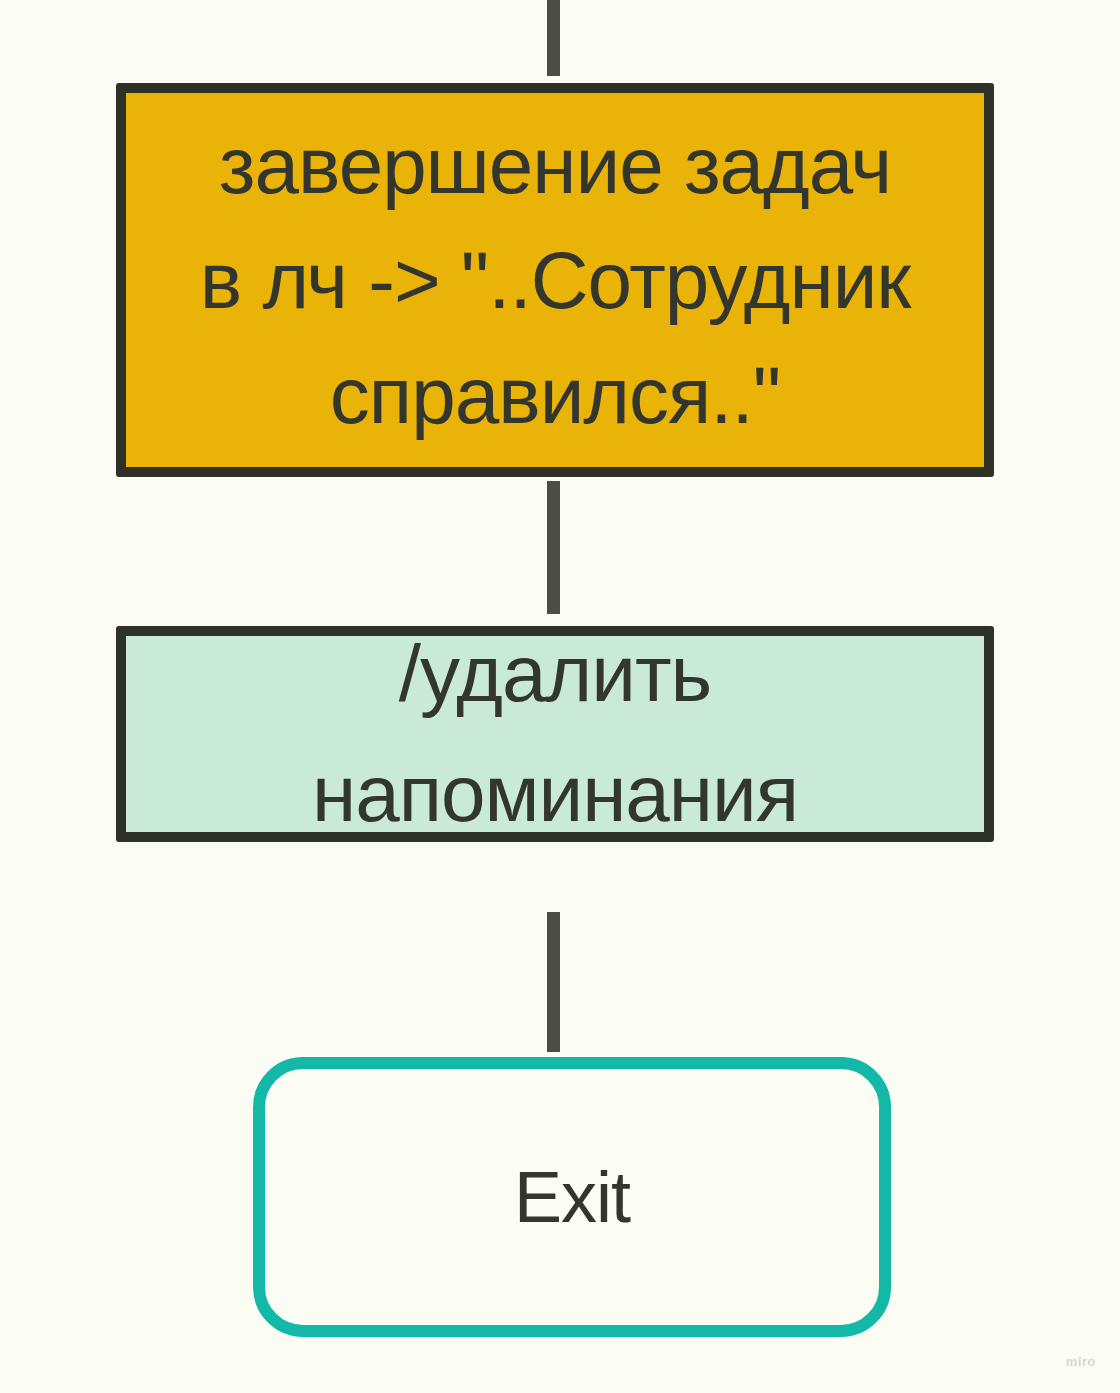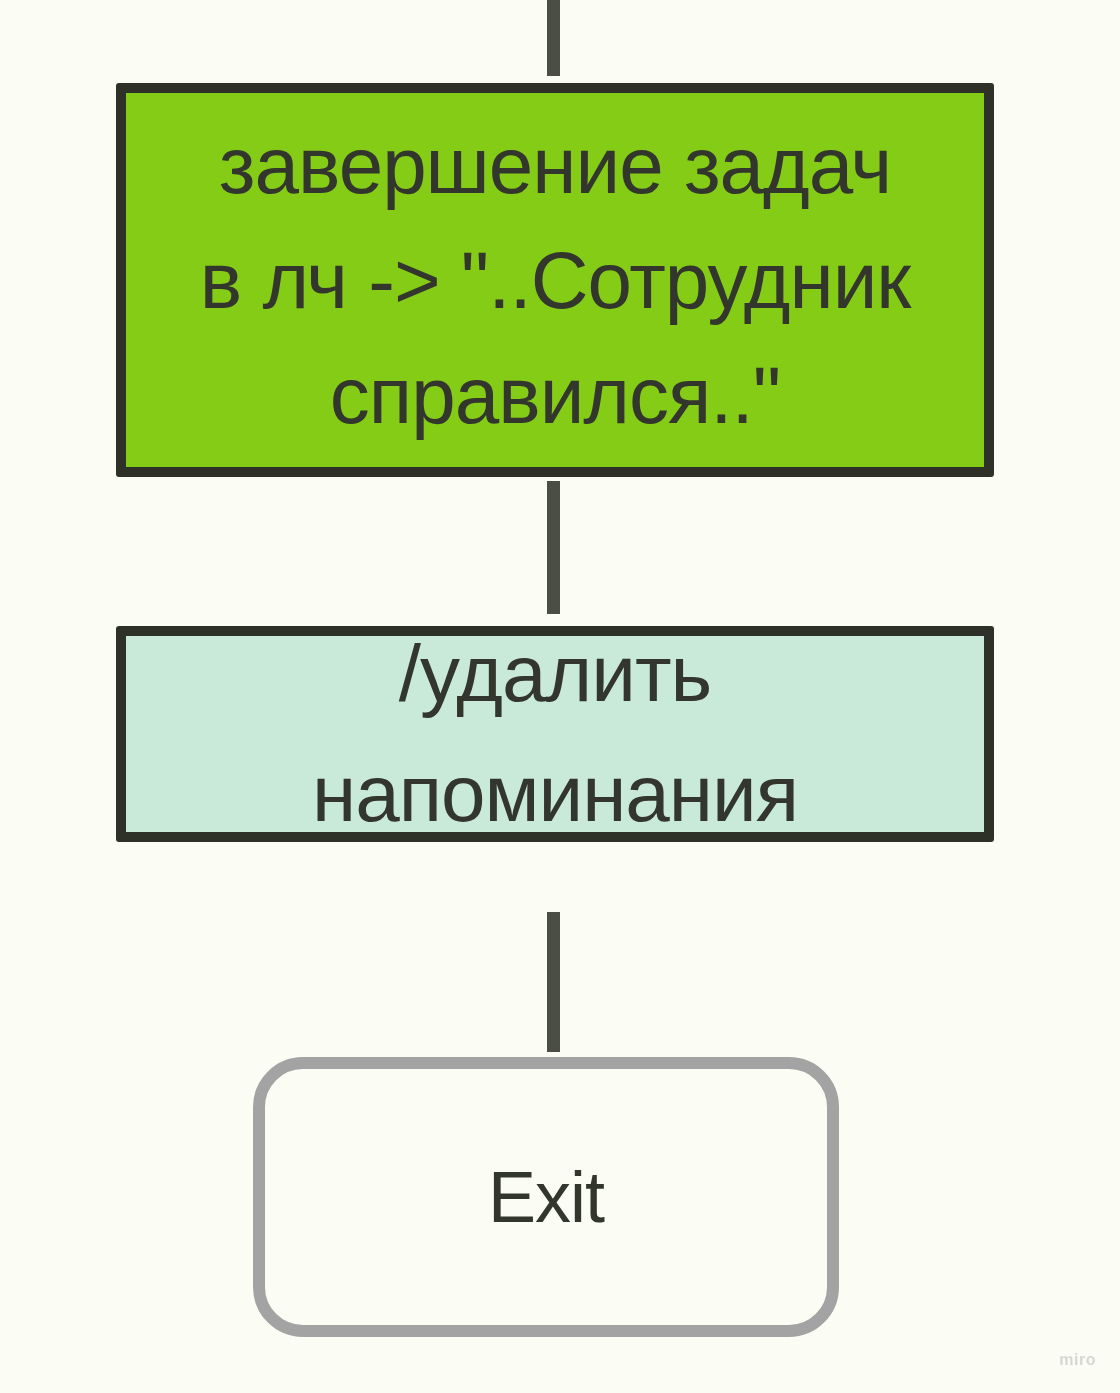--- a/index.html
+++ b/index.html
@@ -40,45 +40,45 @@
   .node.process {
     left: 116px;
     width: 878px;
     border: 10px solid #2e3128;
     border-radius: 3px;
     font-size: 80px;
   }
   .node.node-task-completion {
     top: 83px;
     height: 394px;
-    background: #84cc16;
+    background: #eab308;
     line-height: 115px;
   }
   .node.node-delete-reminders {
     top: 626px;
     height: 216px;
     background: #c9e9d9;
     line-height: 120px;
   }
   .node.terminator {
     left: 253px;
     top: 1057px;
-    width: 586px;
+    width: 638px;
     height: 280px;
     background: #fbfdf5;
-    border: 12px solid #a3a3a3;
+    border: 12px solid #14b8a6;
     border-radius: 50px;
     font-size: 72px;
     line-height: 80px;
   }
   .watermark {
     position: absolute;
     right: 24px;
     bottom: 24px;
-    font-size: 16px;
+    font-size: 13px;
     font-weight: 600;
     color: #d5d8d2;
     letter-spacing: 0.5px;
   }
 </style>
 </head>
 <body>
 
 <div class="connector seg-1"></div>
 

